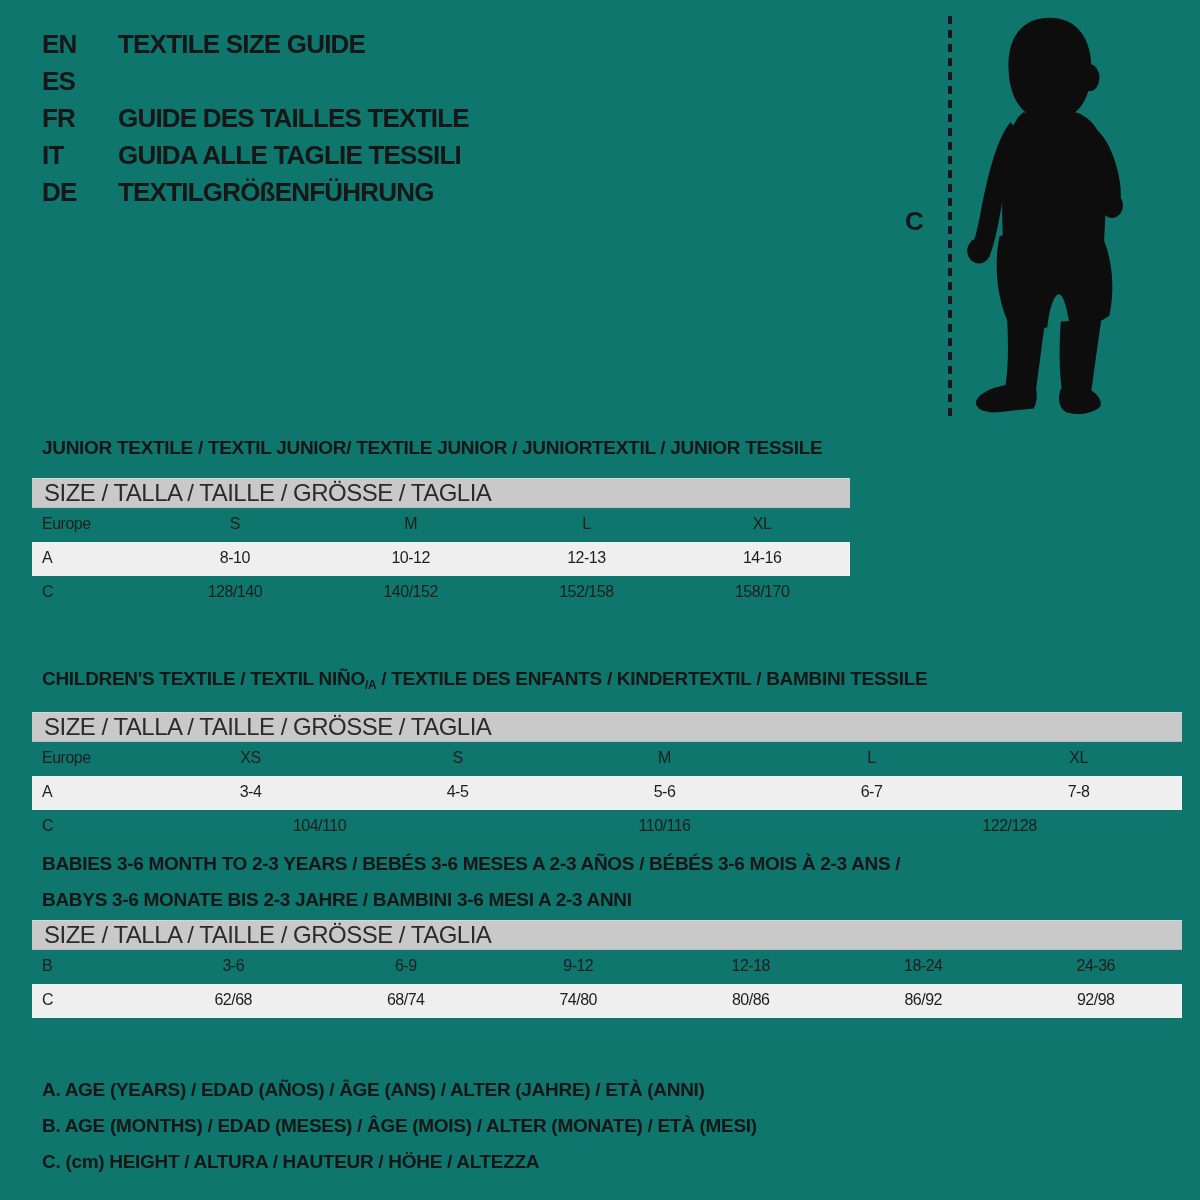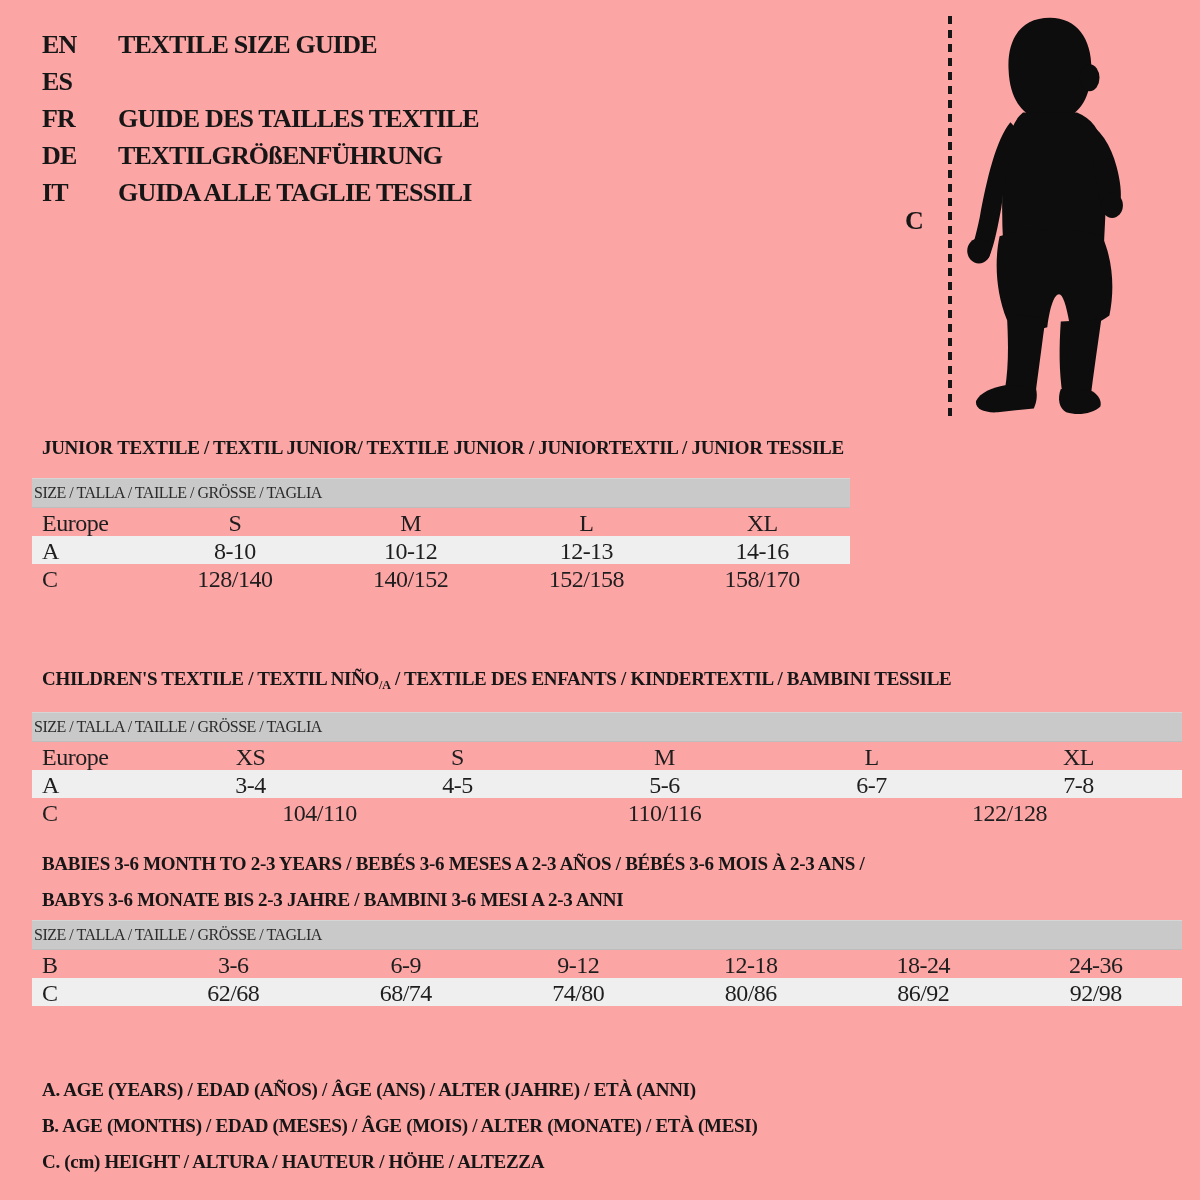--- a/index.html
+++ b/index.html
@@ -1,41 +1,41 @@
 <!DOCTYPE html>
 <html><head>
 <meta charset="utf-8">
 <style>
   html,body{margin:0;padding:0;background:#ffffff;}
   .canvas{
-    position:relative;width:1200px;height:1200px;background:#fca5a5;overflow:hidden;
-    font-family:Liberation Serif, serif;color:#1b1b1b;
+    position:relative;width:1200px;height:1200px;background:#0f766e;overflow:hidden;
+    font-family:Liberation Sans, sans-serif;color:#1b1b1b;
   }
   
   .lang-block{position:absolute;left:42px;top:26px;}
   .lang-row{display:flex;line-height:37px;font-weight:bold;font-size:26px;letter-spacing:-0.8px;white-space:nowrap;color:#161616;}
   .lang-code{width:76px;flex:0 0 76px;}
   
   .measure-line{position:absolute;left:948px;top:16px;width:4px;height:402px;
     background-image:repeating-linear-gradient(to bottom,#161616 0 8px,transparent 8px 14px);}
   .measure-label{position:absolute;left:905px;top:206px;font-size:26px;font-weight:bold;color:#161616;}
   .toddler-svg{position:absolute;left:960px;top:14px;width:180px;height:406px;}
   
   .section{position:absolute;left:32px;}
   #section-0{top:430px;width:818px;}
   #section-1{top:641px;width:1150px;margin-top:20px;}
   #section-2{top:846px;width:1150px;}
   .sec-title{font-weight:bold;font-size:19px;line-height:36px;letter-spacing:-0.3px;white-space:nowrap;color:#161616;padding-left:10px;}
   .sec-title .subscr{font-size:12px;vertical-align:-4px;}
   #section-0 .size-bar{margin-top:12px;}
   #section-1 .size-bar{margin-top:9px;}
   #section-2 .size-bar{margin-top:2px;}
-  .size-bar{height:30px;line-height:30px;background:#c9c9c9;padding-left:2px;
-    font-size:16px;letter-spacing:-0.5px;color:#2b2b2b;box-shadow:inset 0 1px 0 #d6d6d6, inset 0 -1px 0 #bdbdbd;}
-  .trow{display:flex;height:28px;line-height:31px;font-size:24px;letter-spacing:-0.5px;color:#1e1e1e;}
+  .size-bar{height:30px;line-height:30px;background:#c9c9c9;padding-left:12px;
+    font-size:24px;letter-spacing:-0.5px;color:#2b2b2b;box-shadow:inset 0 1px 0 #d6d6d6, inset 0 -1px 0 #bdbdbd;}
+  .trow{display:flex;height:34px;line-height:31px;font-size:16px;letter-spacing:-0.5px;color:#1e1e1e;}
   .trow:first-of-type{margin-top:3px;}
   .trow .lbl{flex:0 0 105px;padding-left:10px;}
   .trow .val{flex:1;text-align:center;}
   .trow.stripe{background:#efefef;}
   
   .legend{position:absolute;left:42px;top:1072px;}
   .legend-line{font-weight:bold;font-size:19px;line-height:36px;letter-spacing:-0.3px;white-space:nowrap;color:#161616;}
 </style>
 </head>
 <body>
@@ -48,26 +48,26 @@
         <span class="lang-label">TEXTILE SIZE GUIDE</span>
       </div>
       <div class="lang-row">
         <span class="lang-code">ES</span>
       </div>
       <div class="lang-row">
         <span class="lang-code">FR</span>
         <span class="lang-label">GUIDE DES TAILLES TEXTILE</span>
       </div>
       <div class="lang-row">
+        <span class="lang-code">IT</span>
+        <span class="lang-label">GUIDA ALLE TAGLIE TESSILI</span>
+      </div>
+      <div class="lang-row">
         <span class="lang-code">DE</span>
         <span class="lang-label">TEXTILGRÖßENFÜHRUNG</span>
-      </div>
-      <div class="lang-row">
-        <span class="lang-code">IT</span>
-        <span class="lang-label">GUIDA ALLE TAGLIE TESSILI</span>
       </div>
     </div>
 
   <div class="measure-line"></div>
   <span class="measure-label">C</span>
 
   <svg class="toddler-svg" viewBox="0 0 200 420" preserveAspectRatio="none" aria-hidden="true">
     <g fill="#0d0d0d">
 
       <path d="M100,4 C66,4 52,28 54,58 C55,84 66,100 82,107 L120,107 C136,99 146,82 146,56 C146,26 130,4 100,4 Z"></path>

